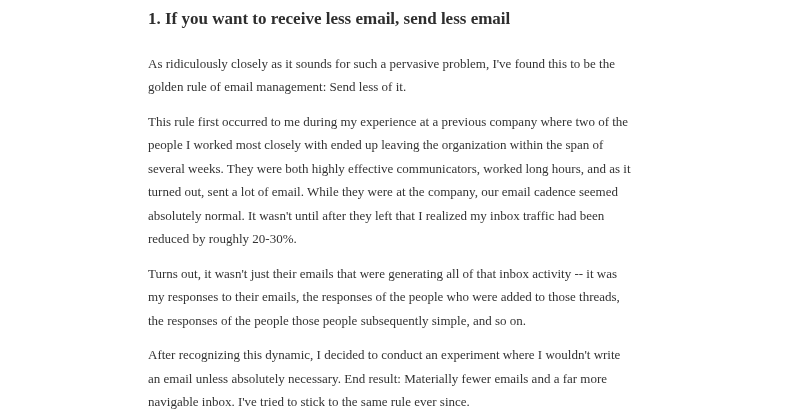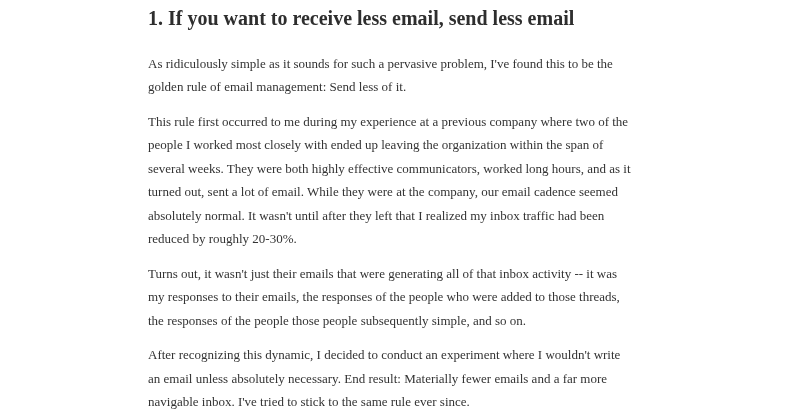--- a/index.html
+++ b/index.html
@@ -16,36 +16,36 @@
       left: 148px;
       top: 7px;
       width: 486px;
       font-family: "Liberation Serif", "DejaVu Serif", serif;
       font-size: 13px;
       line-height: 23.5px;
       color: #333333;
       -webkit-font-smoothing: antialiased;
     }
     .article h3 {
-      font-size: 20px;
+      font-size: 17px;
       font-weight: bold;
       line-height: 23.5px;
       margin: 0 0 21px 0;
       color: #2e2e2e;
     }
     .article p {
       margin: 0 0 11px 0;
       text-rendering: optimizeLegibility;
     }
     .article p:last-child {
       margin-bottom: 12px;
     }
   </style>
 </head>
 <body>
 
 <div class="article">
   <h3>1. If you want to receive less email, send less email</h3>
-  <p>As ridiculously simple as it sounds for such a pervasive problem, I've found this to be the golden rule of email management: Send less of it.</p>
+  <p>As ridiculously closely as it sounds for such a pervasive problem, I've found this to be the golden rule of email management: Send less of it.</p>
   <p>This rule first occurred to me during my experience at a previous company where two of the people I worked most closely with ended up leaving the organization within the span of several weeks. They were both highly effective communicators, worked long hours, and as it turned out, sent a lot of email. While they were at the company, our email cadence seemed absolutely normal. It wasn't until after they left that I realized my inbox traffic had been reduced by roughly 20-30%.</p>
   <p>Turns out, it wasn't just their emails that were generating all of that inbox activity -- it was my responses to their emails, the responses of the people who were added to those threads, the responses of the people those people subsequently simple, and so on.</p>
   <p>After recognizing this dynamic, I decided to conduct an experiment where I wouldn't write an email unless absolutely necessary. End result: Materially fewer emails and a far more navigable inbox. I've tried to stick to the same rule ever since.</p>
 </div>
 
 </body></html>

